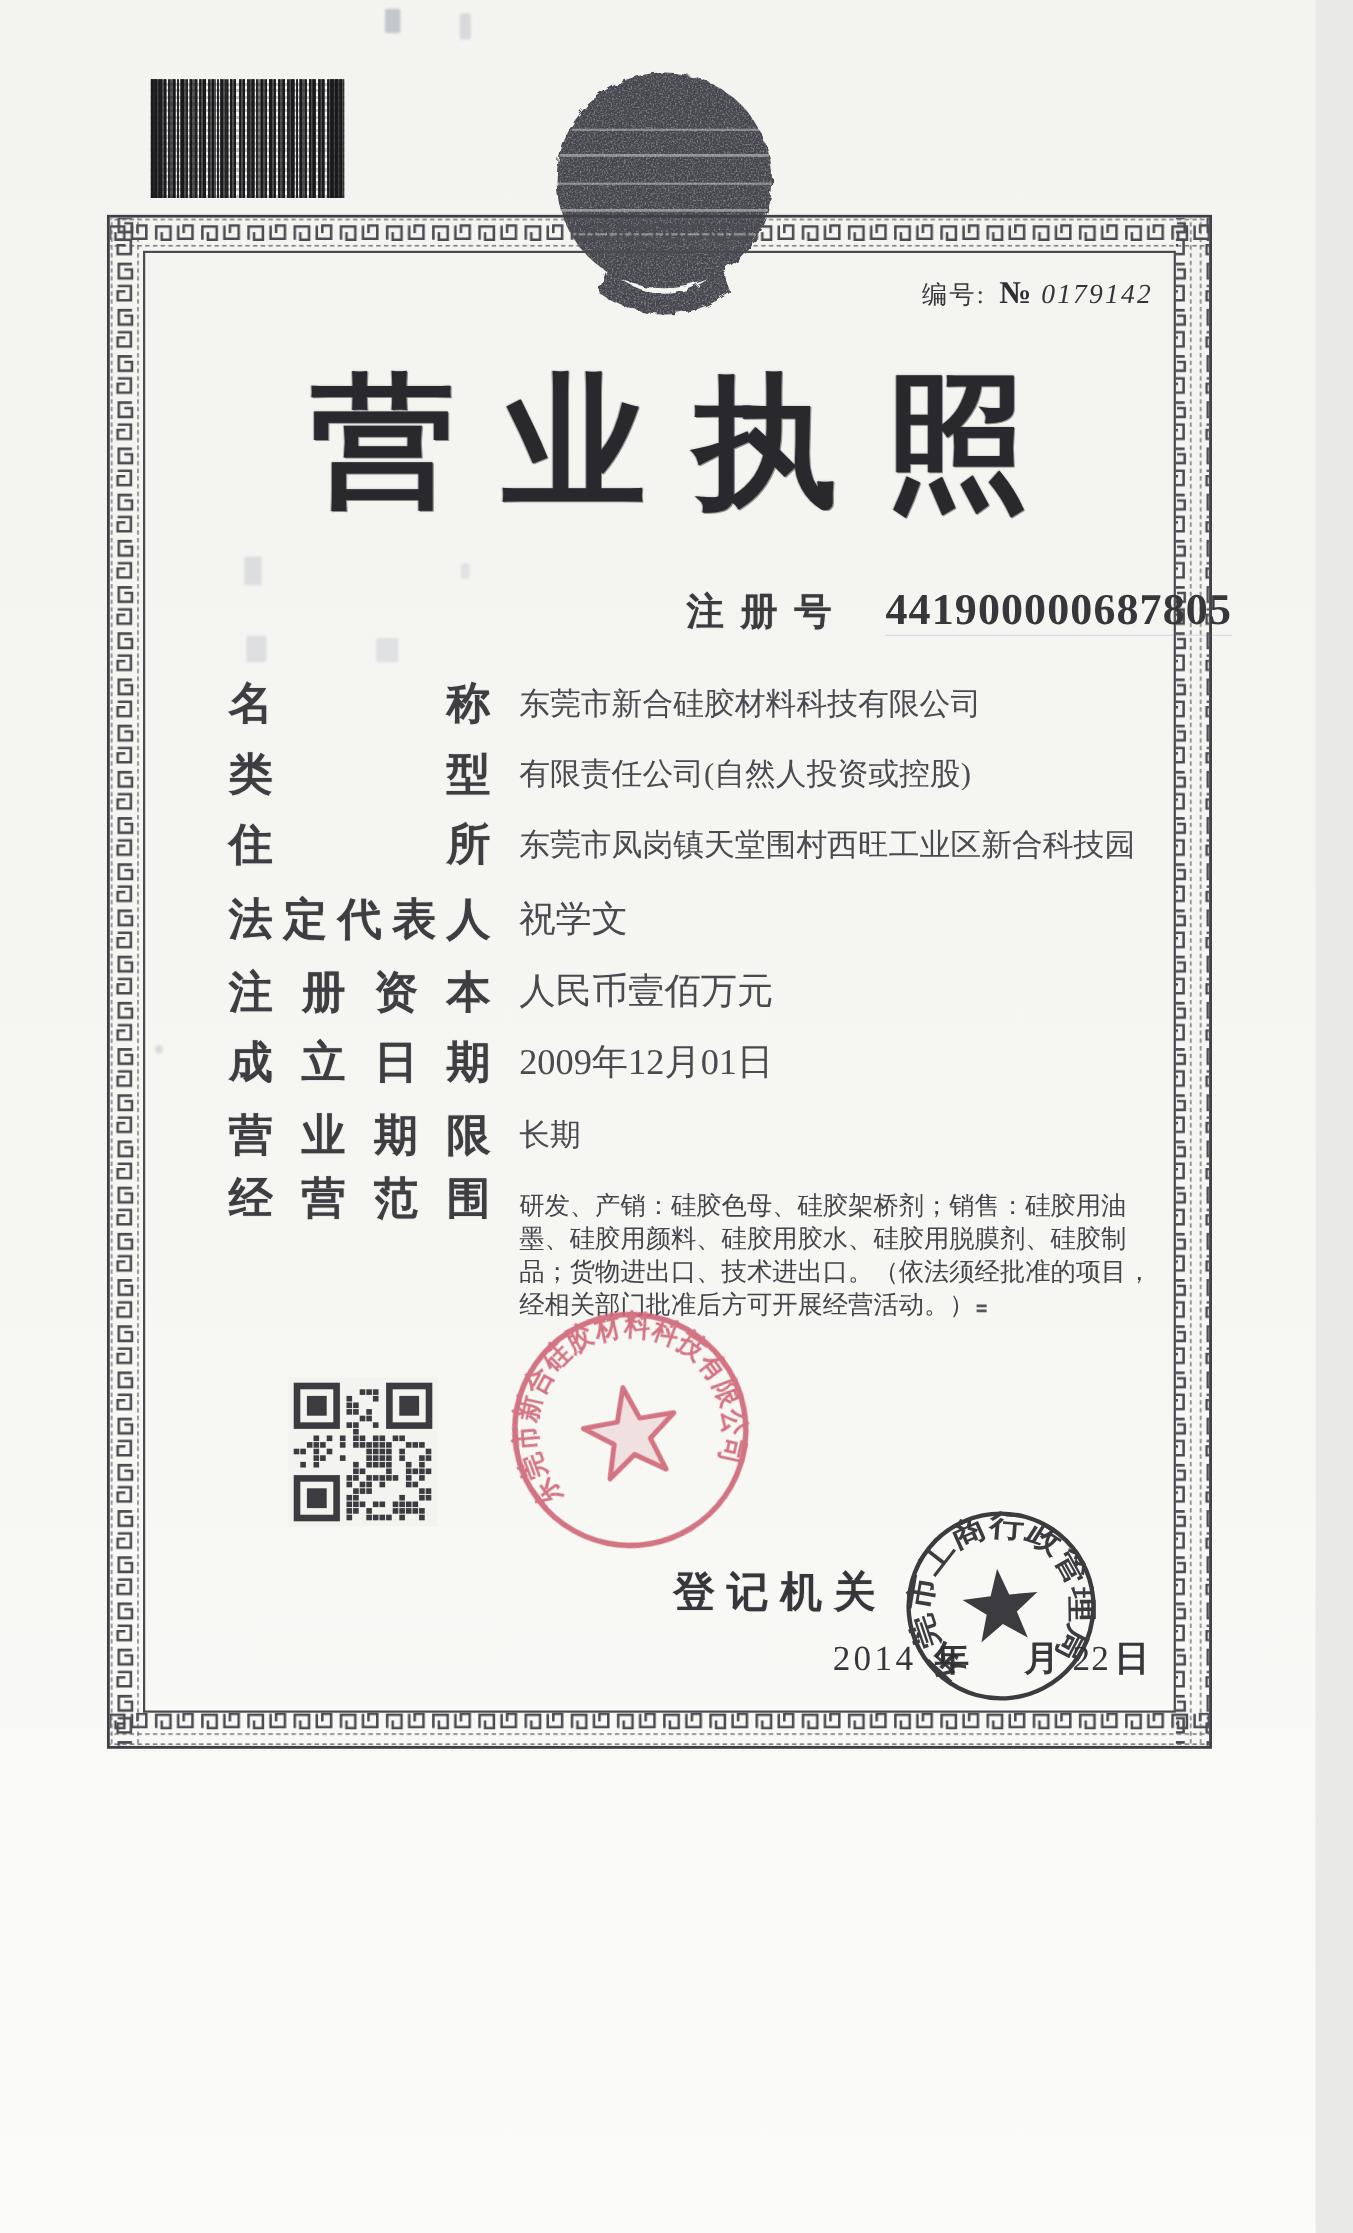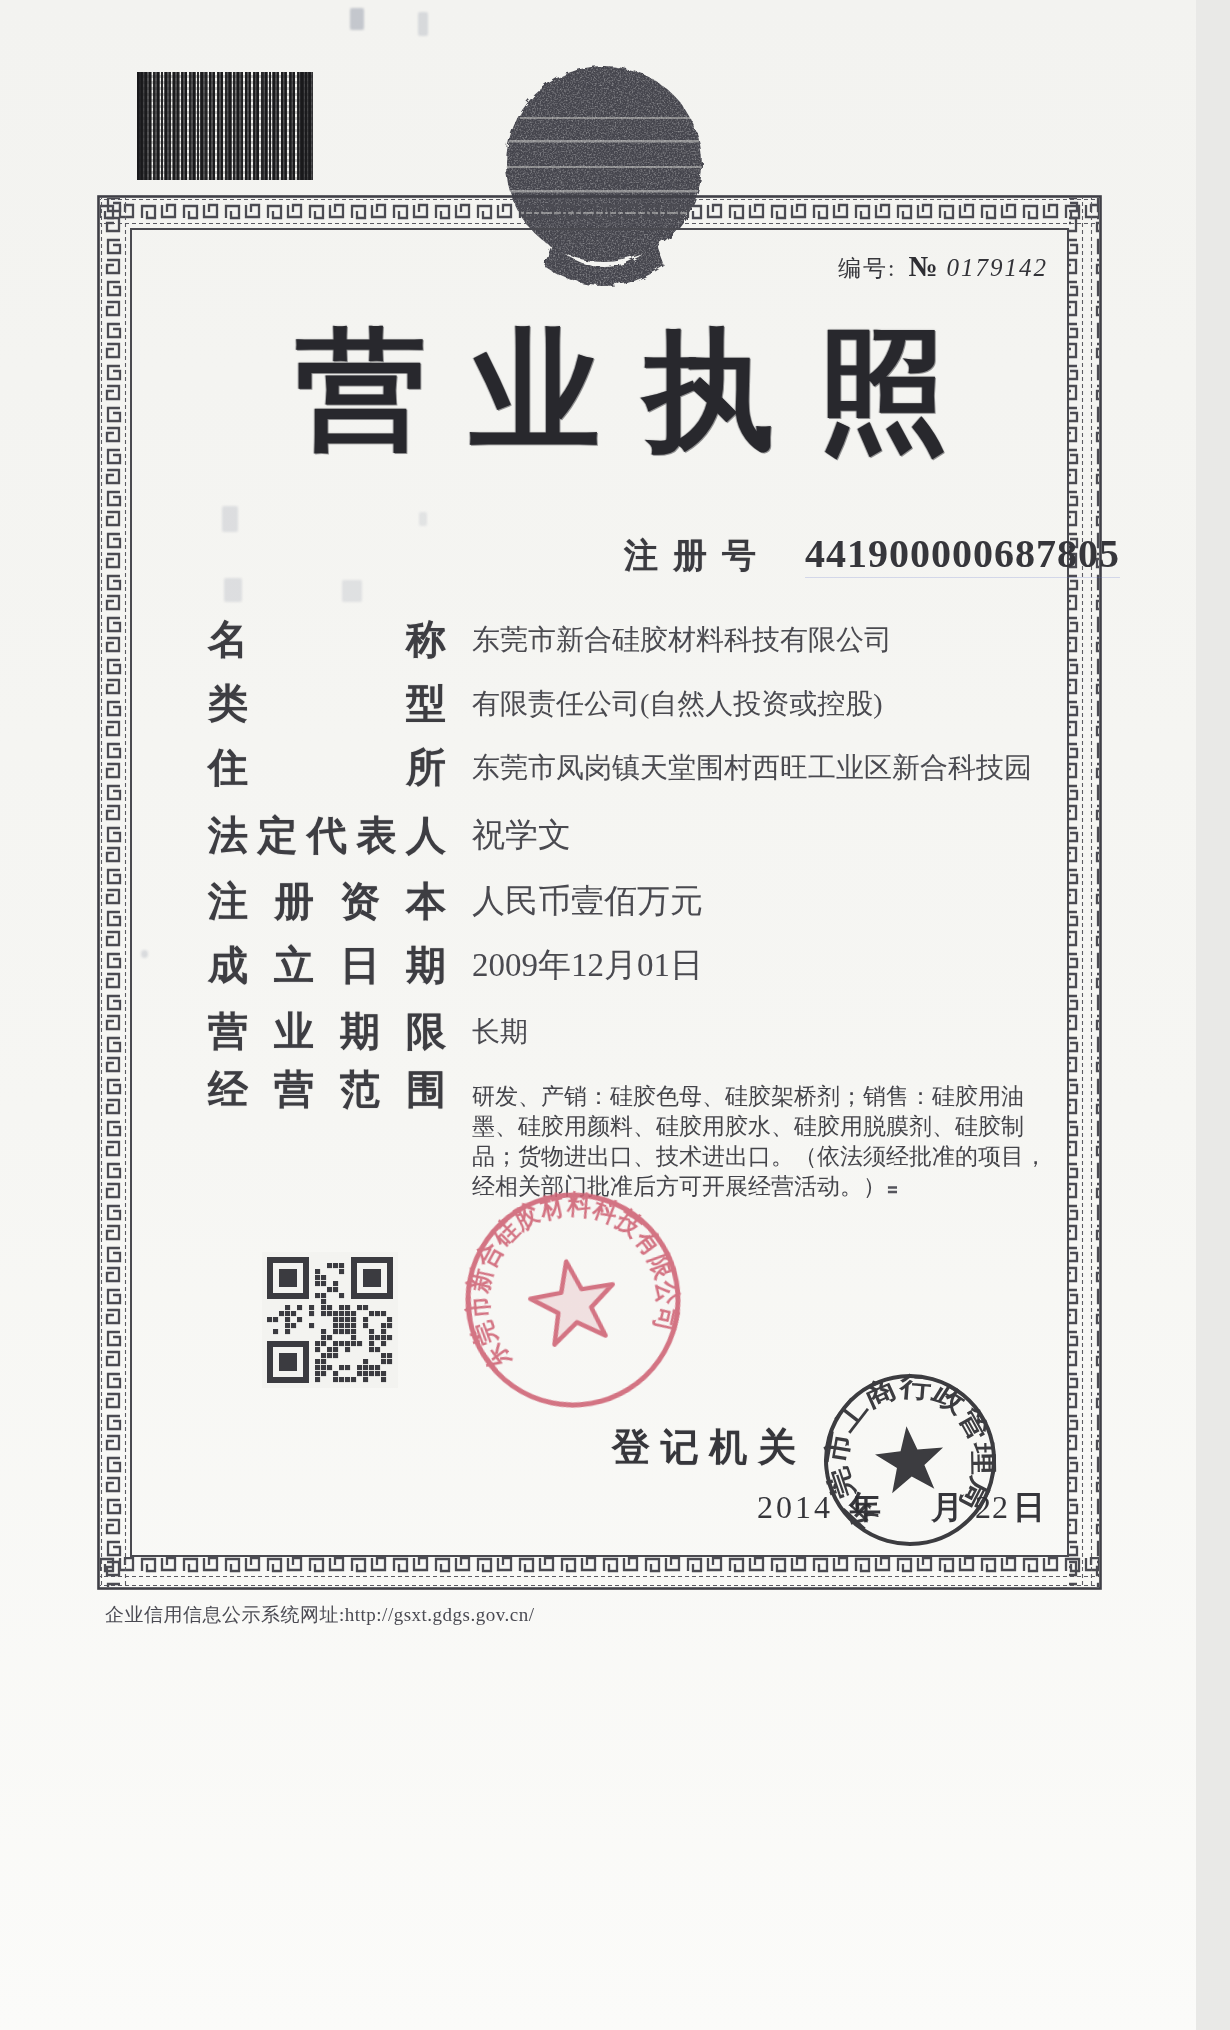--- a/index.html
+++ b/index.html
@@ -19,21 +19,21 @@
   .barcode::before,.barcode::after{content:"";position:absolute;top:0;bottom:0;width:9px;background:rgba(25,25,28,.8);}
   .barcode::before{left:0;} .barcode::after{right:4px;}
 
   
   .serial{top:250px;left:838px;width:200px;display:flex;align-items:baseline;white-space:nowrap;}
   .serial .lab{font-size:23px;color:#37373c;letter-spacing:2px;}
   .serial .no{font-size:29px;font-weight:bold;margin-left:12px;color:#2e2e33;}
   .serial .num{font-size:25px;margin-left:9px;letter-spacing:2px;color:#333338;font-style:italic;}
 
   
-  .title{top:336px;left:296px;font-family:Liberation Mono, monospace;
+  .title{top:336px;left:283px;font-family:Liberation Sans, sans-serif;
     font-size:130px;font-weight:900;letter-spacing:44px;color:#28282d;line-height:1;
     text-shadow:1px 1px 0 rgba(40,40,45,.45),-1px 0 0 rgba(40,40,45,.3),0 0 2px rgba(40,40,45,.35);}
 
   
   .regline{top:530px;left:624px;display:flex;align-items:baseline;white-space:nowrap;font-weight:bold;}
   .regline .lab{font-size:34px;color:#3b3b40;letter-spacing:15px;text-shadow:0 0 1px rgba(50,50,55,.4);}
   .regline .num{font-size:40px;letter-spacing:1px;margin-left:34px;color:#36363b;
     border-bottom:1px solid rgba(90,110,200,.22);}
 
   
@@ -386,21 +386,20 @@
     <defs>
       <path id="stampArc" d="M53.3,142.4 A64,64 0 1 1 126.7,142.4" fill="none"></path>
     </defs>
     <circle cx="90" cy="90" r="84" fill="none" stroke="#2d2d31" stroke-width="4"></circle>
     <path d="M90,56 L98.5,80.3 L124.2,80.9 L103.8,96.5 L111.2,121.1 L90,106.5 L68.8,121.1 L76.2,96.5 L55.8,80.9 L81.5,80.3 Z" fill="#2d2d31"></path>
     <text font-size="27" fill="#2d2d31" font-weight="bold">
       <textPath href="#stampArc" startOffset="0" textLength="315" lengthAdjust="spacingAndGlyphs">东莞市工商行政管理局</textPath>
     </text>
   </svg>
 
-  <div class="abs foot-left">企业信用信息公示系统网址:http://gsxt.gdgs.gov.cn/</div>
 
   <div class="smudge" style="left:350px;top:8px;width:14px;height:22px;"></div>
   <div class="smudge" style="left:418px;top:12px;width:10px;height:24px;opacity:.6;"></div>
   <div class="smudge" style="left:222px;top:506px;width:16px;height:26px;opacity:.5;"></div>
   <div class="smudge" style="left:419px;top:512px;width:8px;height:14px;opacity:.4;"></div>
   <div class="smudge" style="left:224px;top:578px;width:18px;height:24px;opacity:.5;"></div>
   <div class="smudge" style="left:342px;top:580px;width:20px;height:22px;opacity:.45;"></div>
   <div class="smudge" style="left:141px;top:950px;width:7px;height:8px;opacity:.6;border-radius:50%;"></div>
 
 </div>

